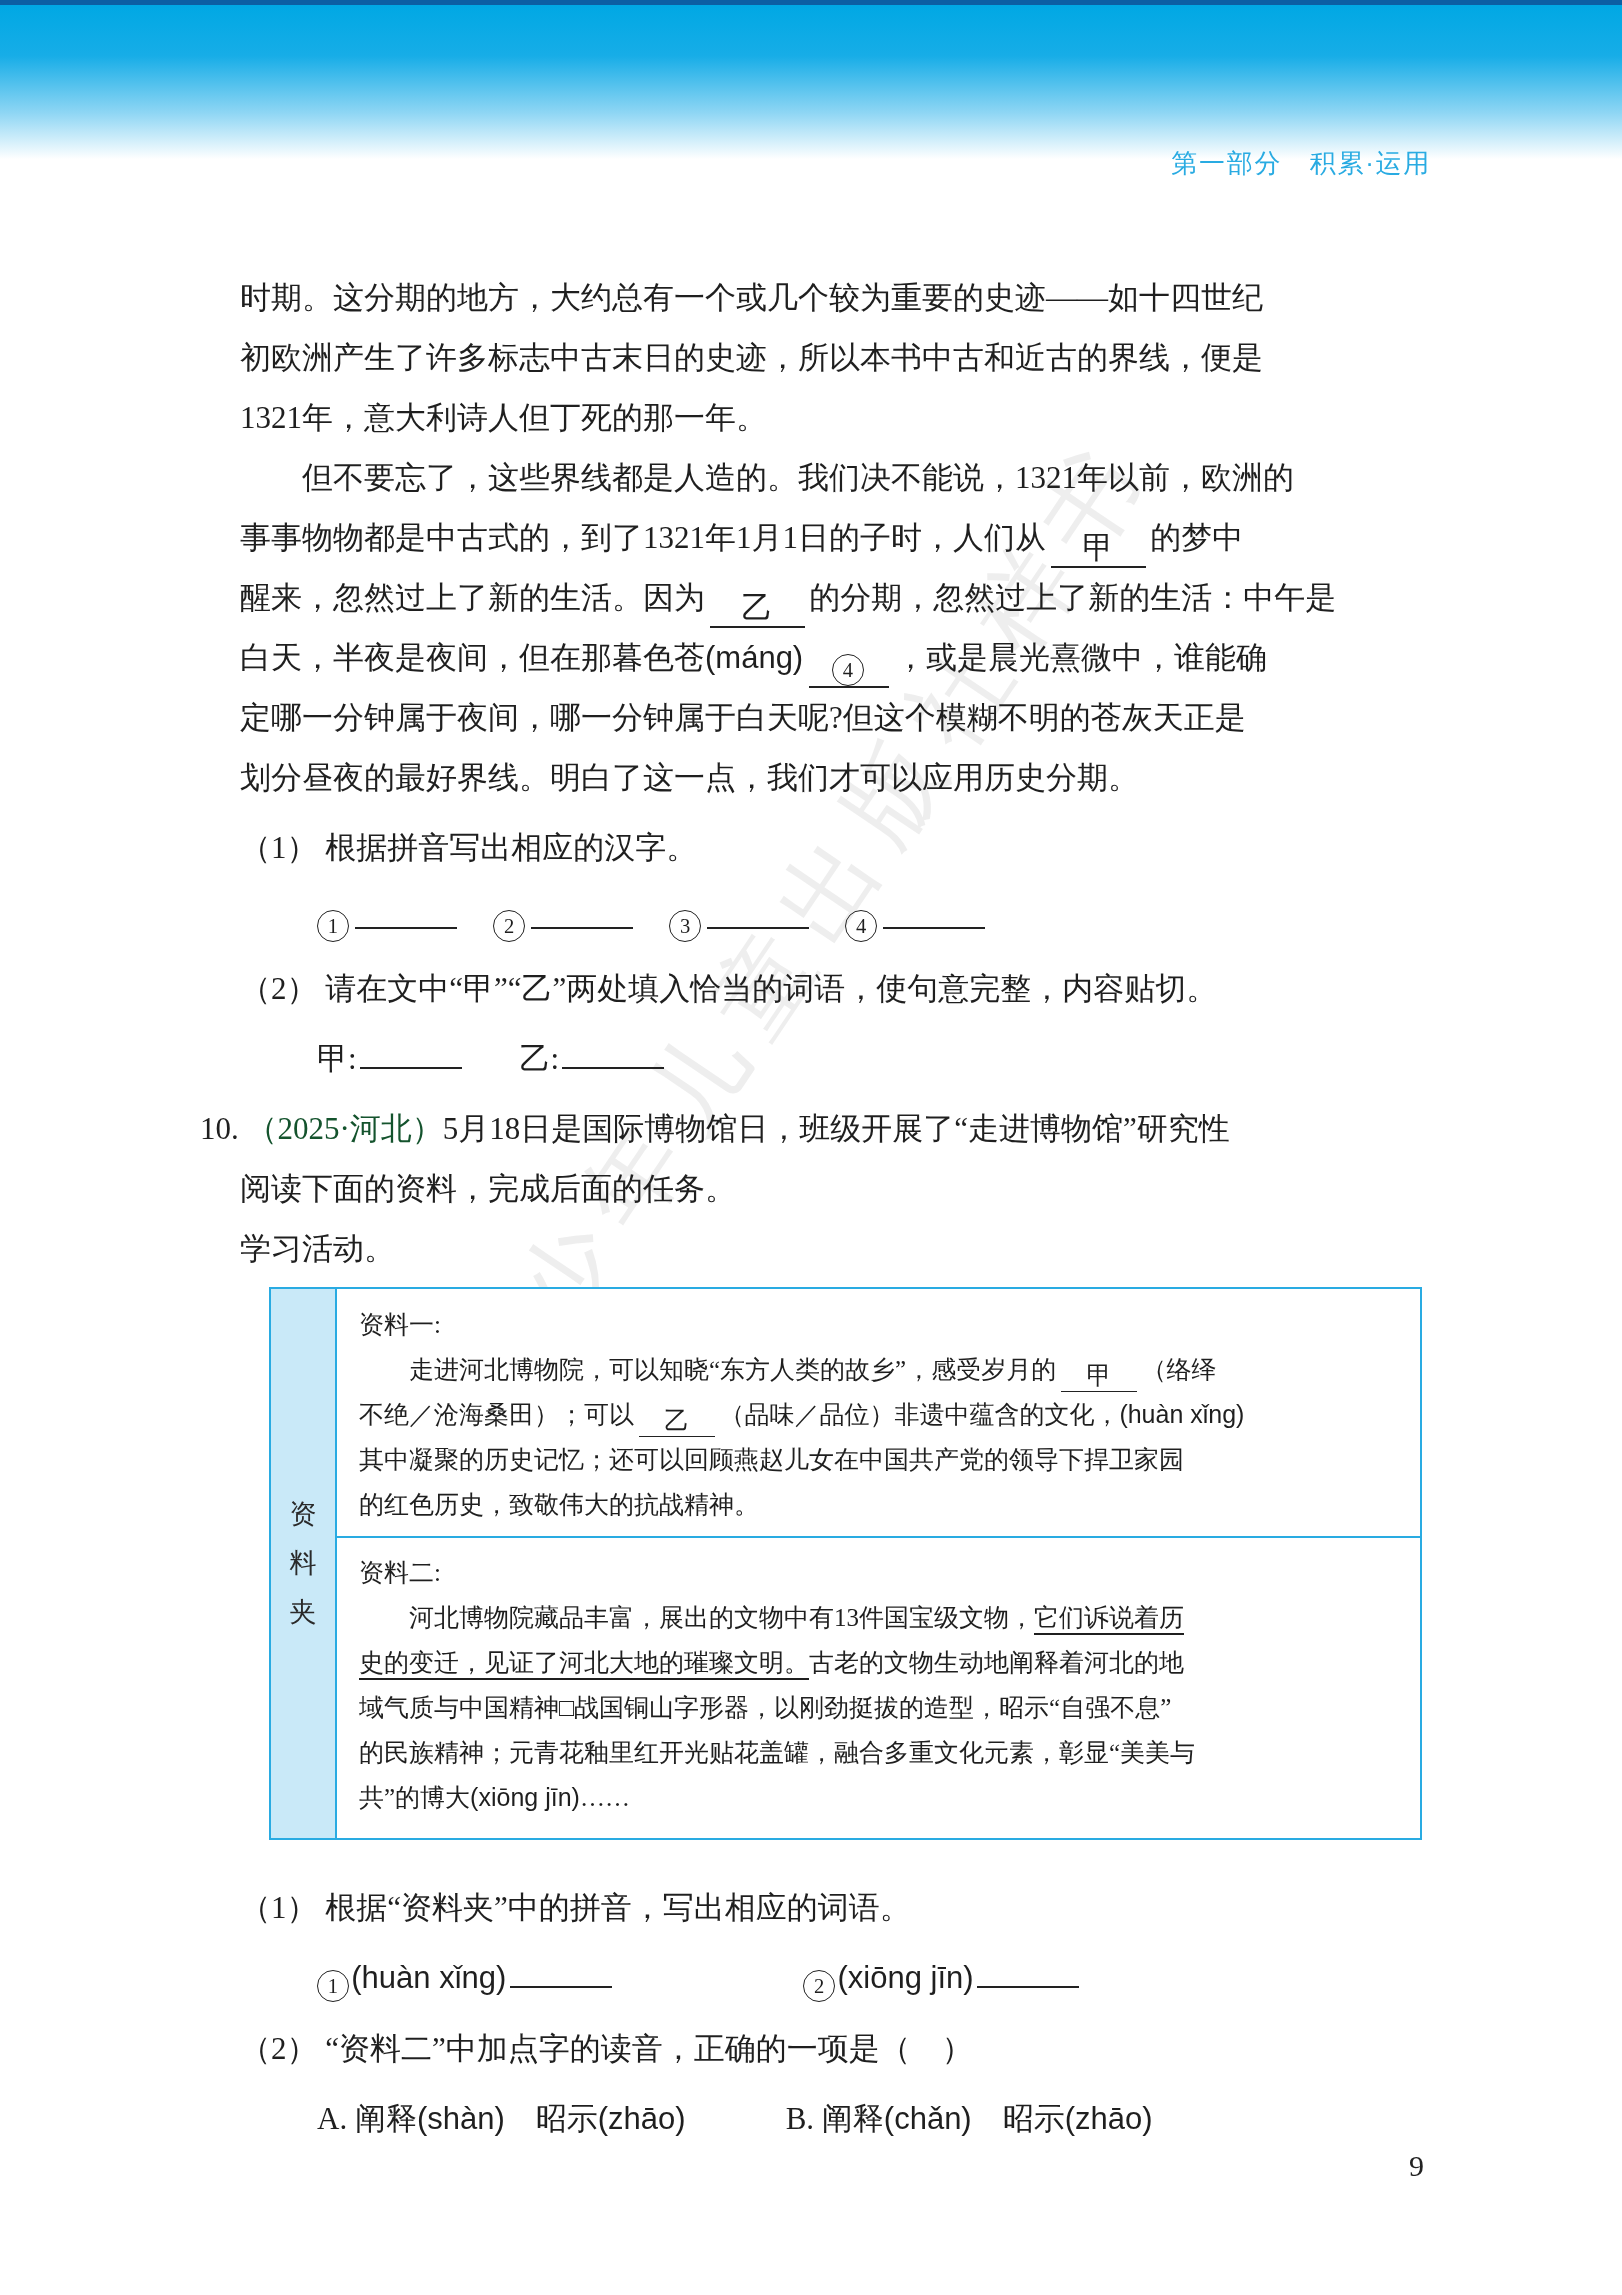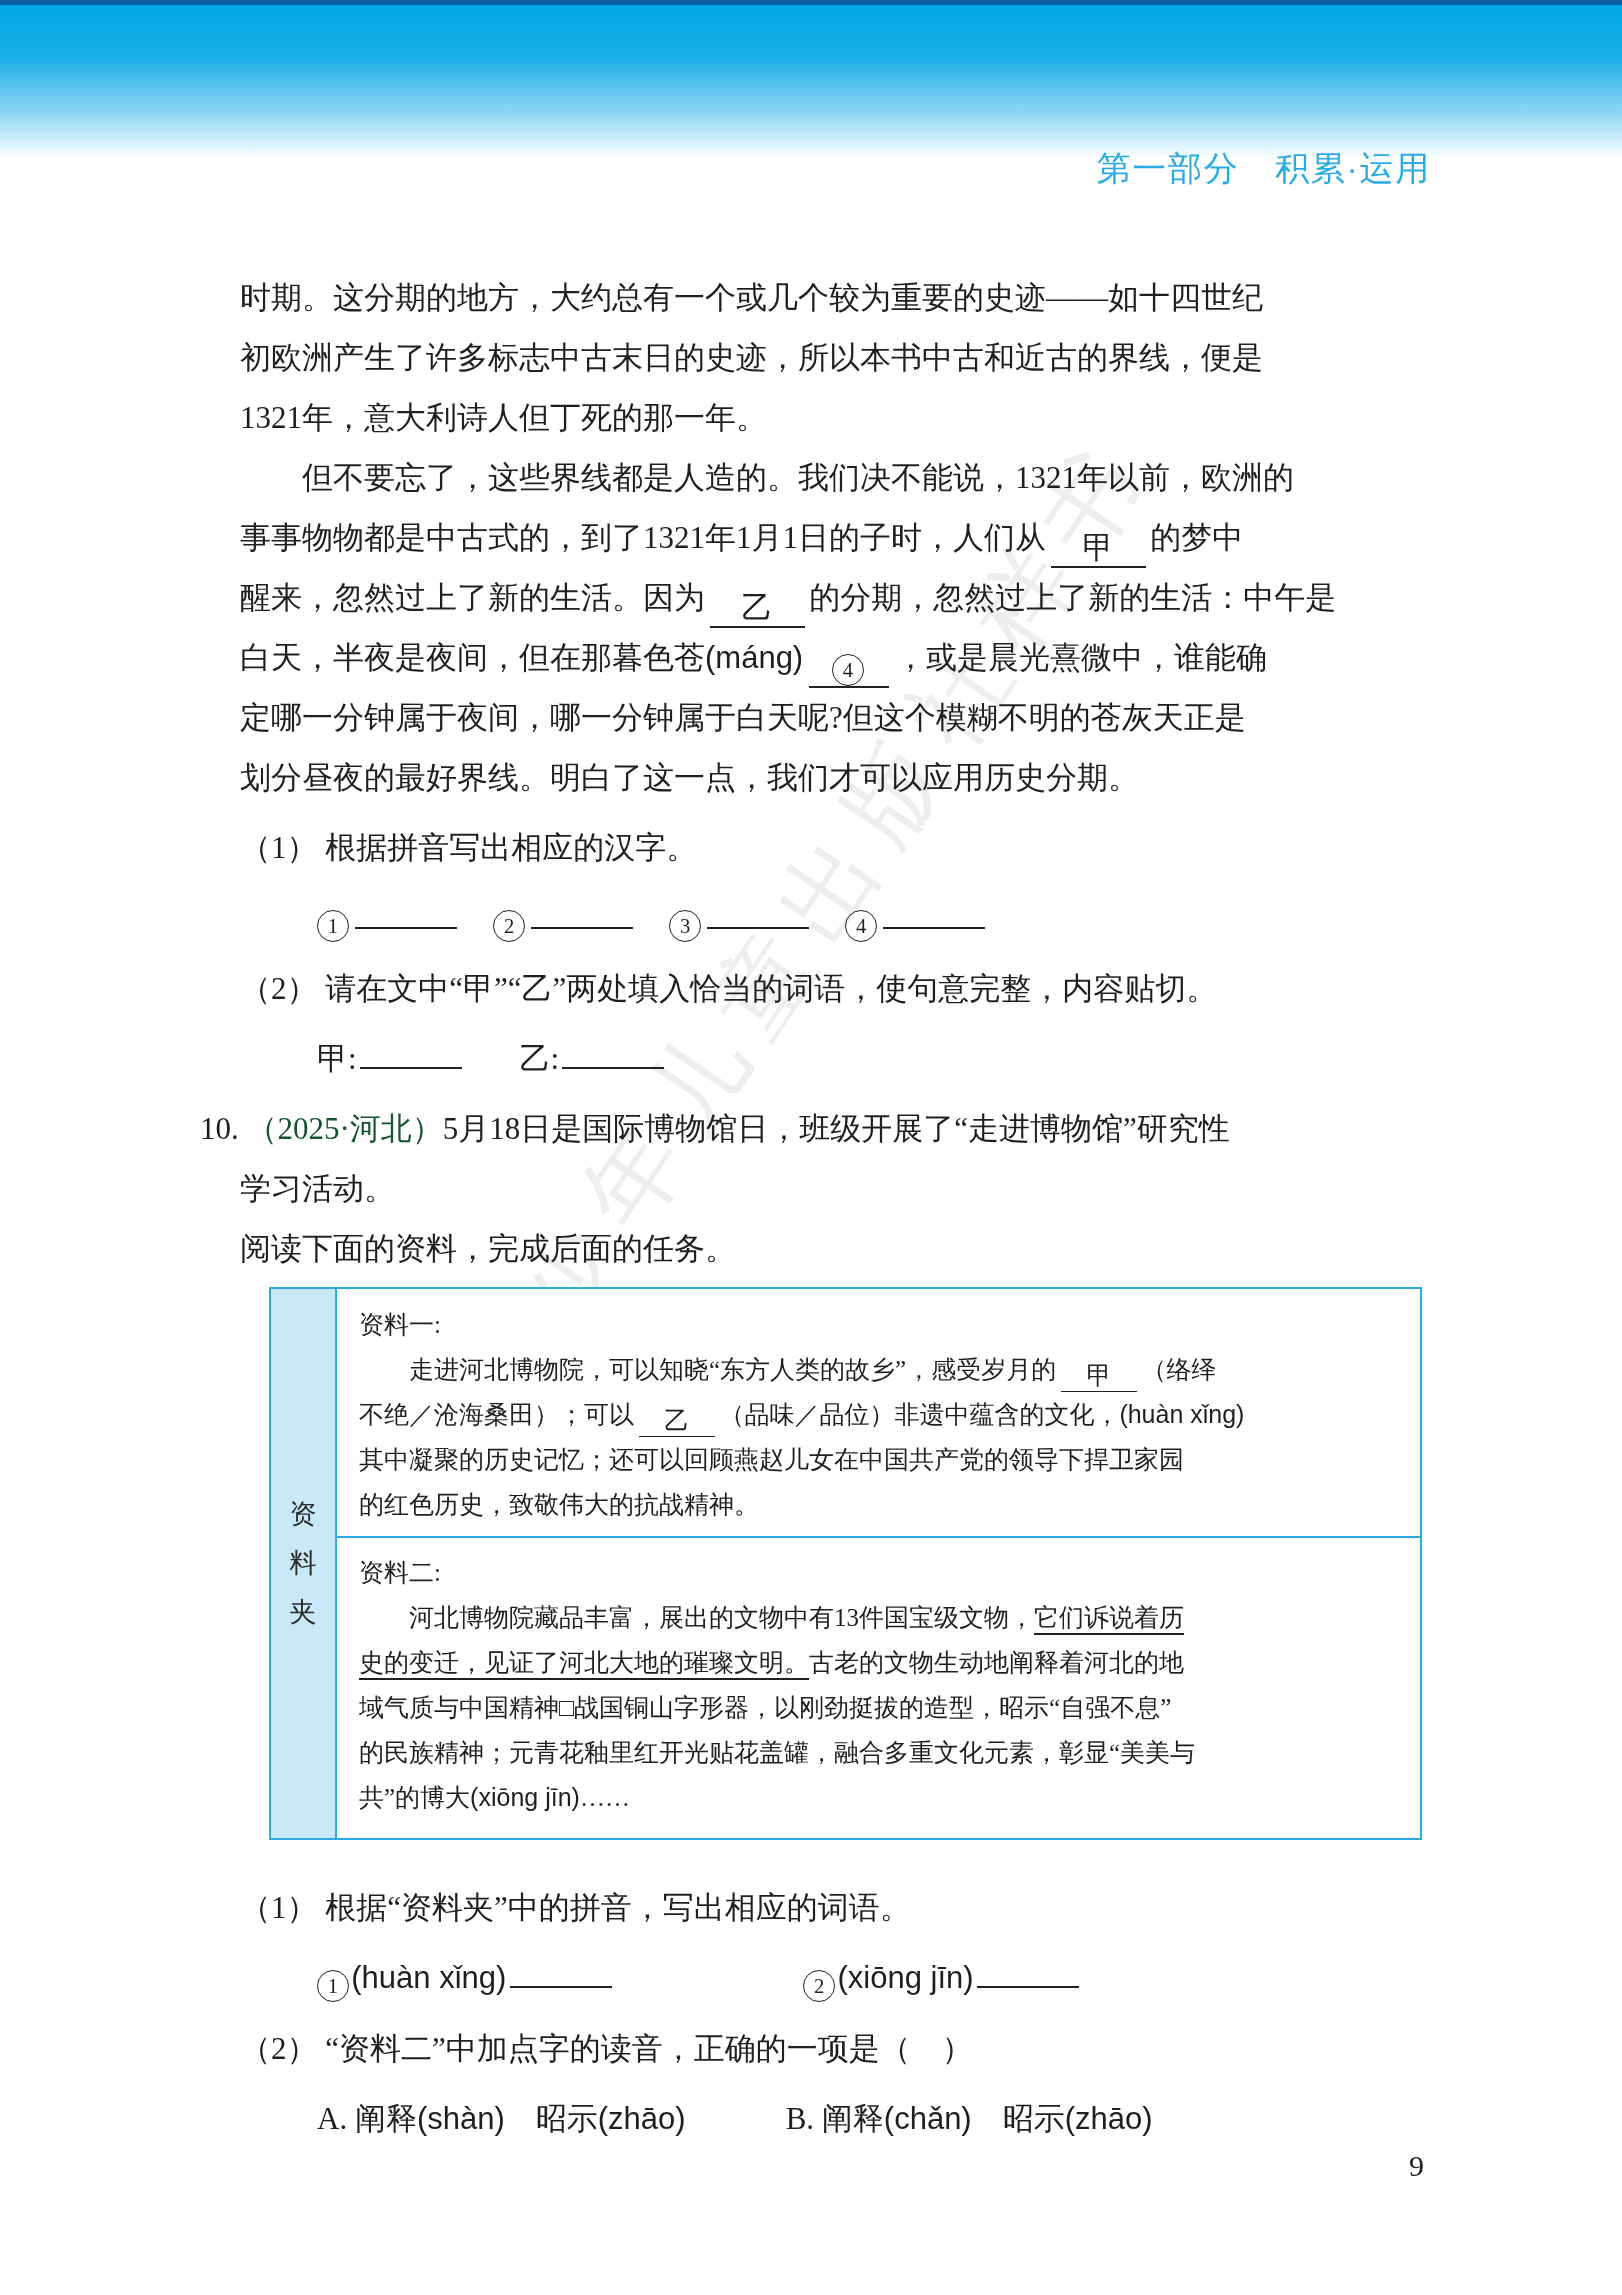--- a/index.html
+++ b/index.html
@@ -5,21 +5,21 @@
   html,body{margin:0;padding:0;}
   body{
     width:1622px;height:2295px;position:relative;background:#ffffff;
     font-family:"Liberation Serif","DejaVu Serif",serif;
     color:#1f1f1f;overflow:hidden;
   }
   
   .topbar{position:absolute;left:0;top:0;width:1622px;height:5.1px;background:#0c5fa3;}
   .gradient{position:absolute;left:0;top:5.1px;width:1622px;height:159px;
     background:linear-gradient(180deg,#00a8e4 0%,#17ade7 32%,#8fd6f4 68%,#ffffff 97%);}
-  .section-label{position:absolute;top:146px;right:191px;font-size:34px;letter-spacing:1.7px;
+  .section-label{position:absolute;top:146px;right:191px;font-size:26px;letter-spacing:1.7px;
     color:#29abe2;font-family:"Liberation Sans","DejaVu Sans",sans-serif;font-weight:500;}
   
   .watermark{position:absolute;left:0px;top:913px;width:1541px;text-align:center;
     transform:rotate(-56deg);font-size:97px;letter-spacing:19.4px;color:#777777;opacity:.12;
     white-space:nowrap;pointer-events:none;font-family:"Liberation Serif","DejaVu Serif",serif;}
   
   .flow{position:absolute;white-space:nowrap;}
   #main-flow{left:240px;top:268px;width:1199px;font-size:31px;}
   #after-flow{left:240px;top:1878px;width:1199px;font-size:31px;}
   .row{height:60px;line-height:60px;white-space:nowrap;}
@@ -73,22 +73,22 @@
     <div class="row"><span class="seg-t">事事物物都是中古式的，到了1321年1月1日的子时，人们从</span><span class="seg-blank">甲</span><span class="seg-t">的梦中</span></div>
     <div class="row"><span class="seg-t">醒来，忽然过上了新的生活。因为</span><span class="seg-blank">乙</span><span class="seg-t">的分期，忽然过上了新的生活：中午是</span></div>
     <div class="row"><span class="seg-t">白天，半夜是夜间，但在那暮色苍</span><span class="seg-pin">(máng)</span><span class="seg-blankcirc"><span class="circ-in">4</span></span><span class="seg-t">，或是晨光熹微中，谁能确</span></div>
     <div class="row"><span class="seg-t">定哪一分钟属于夜间，哪一分钟属于白天呢?但这个模糊不明的苍灰天正是</span></div>
     <div class="row"><span class="seg-t">划分昼夜的最好界线。明白了这一点，我们才可以应用历史分期。</span></div>
     <div class="row gap"><span class="seg-t">（1） 根据拼音写出相应的汉字。</span></div>
     <div class="row gap ind1"><span class="seg-circ">1</span><span class="seg-ansline"></span><span class="seg-sp" style="width: 33px;"></span><span class="seg-circ">2</span><span class="seg-ansline"></span><span class="seg-sp" style="width: 33px;"></span><span class="seg-circ">3</span><span class="seg-ansline"></span><span class="seg-sp" style="width: 33px;"></span><span class="seg-circ">4</span><span class="seg-ansline"></span></div>
     <div class="row gap"><span class="seg-t">（2） 请在文中“甲”“乙”两处填入恰当的词语，使句意完整，内容贴切。</span></div>
     <div class="row gap ind1"><span class="seg-t">甲:</span><span class="seg-ansline"></span><span class="seg-sp" style="width: 54px;"></span><span class="seg-t">乙:</span><span class="seg-ansline"></span></div>
     <div class="row gap hang"><span class="seg-t">10. </span><span class="seg-blue">（2025·河北）</span><span class="seg-t">5月18日是国际博物馆日，班级开展了“走进博物馆”研究性</span></div>
+    <div class="row"><span class="seg-t">阅读下面的资料，完成后面的任务。</span></div>
     <div class="row"><span class="seg-t">学习活动。</span></div>
-    <div class="row"><span class="seg-t">阅读下面的资料，完成后面的任务。</span></div>
   </div>
 
 <div class="folder-box">
   <div class="folder-side">
       <div class="vchar">资</div>
       <div class="vchar">料</div>
       <div class="vchar">夹</div>
     </div>
   <div class="folder-content">
     <div class="folder-section">

